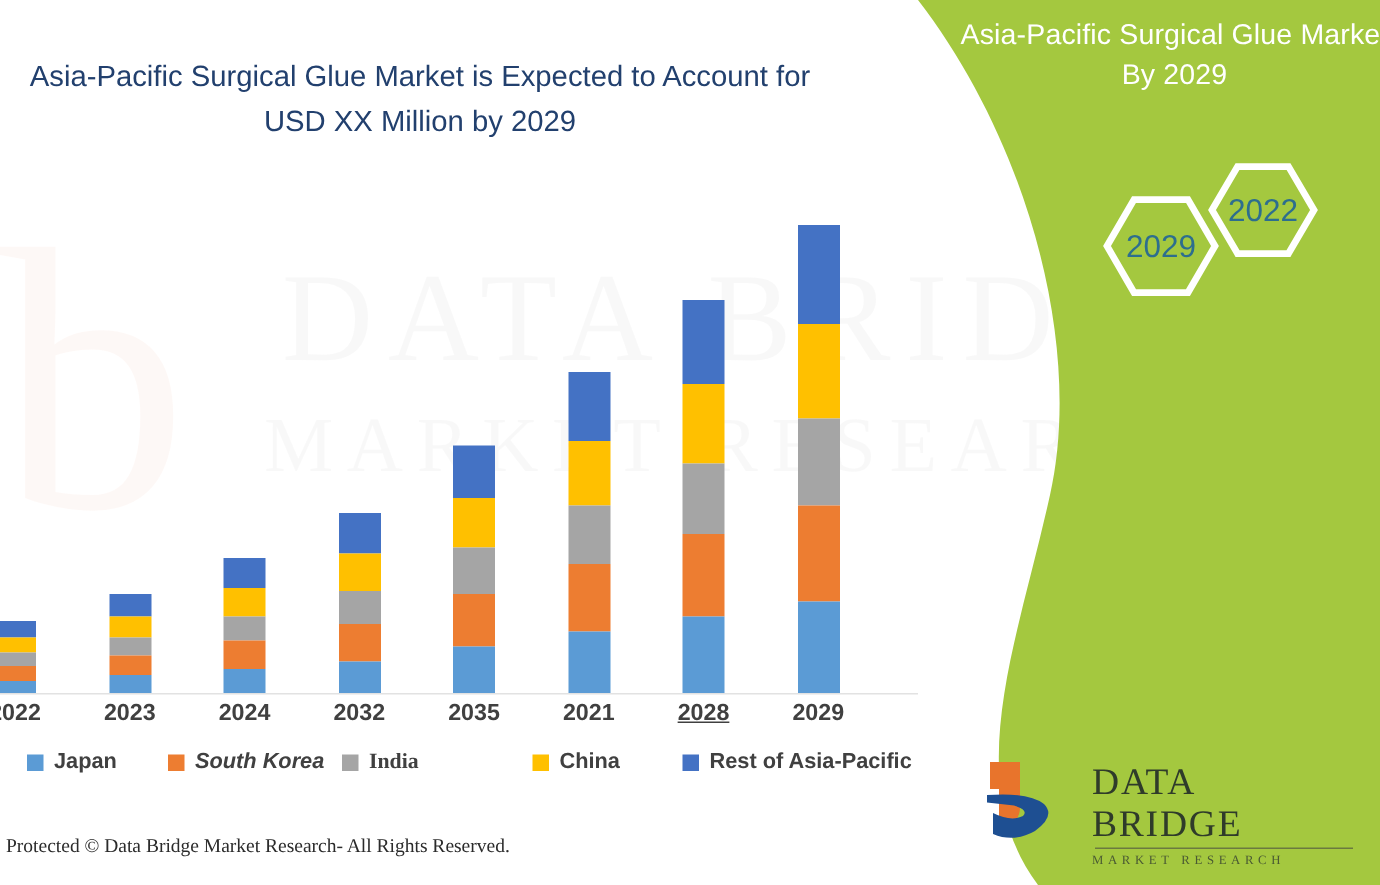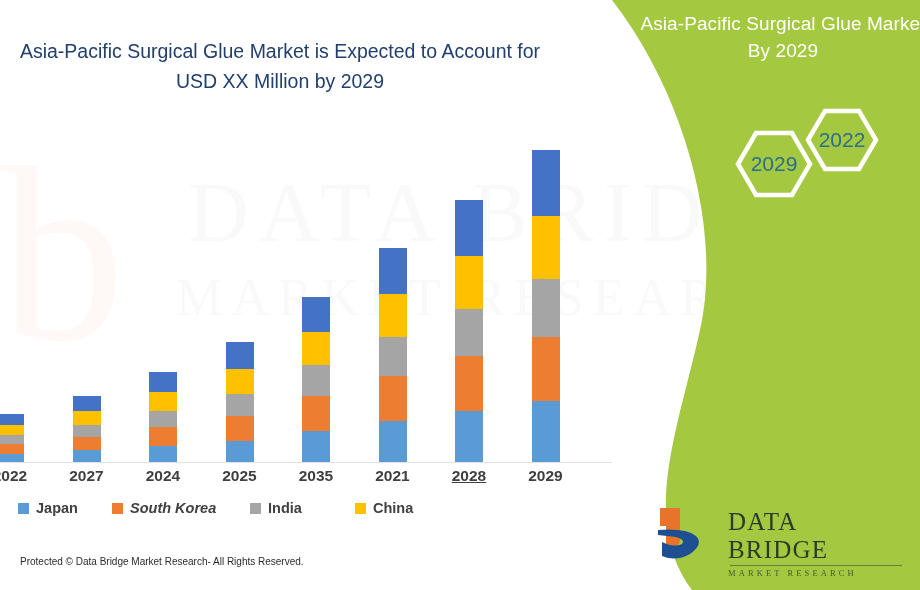--- a/index.html
+++ b/index.html
@@ -40,21 +40,21 @@
   .seg{width:100%;}
   #axis-line{position:absolute;left:0;top:462px;width:612px;height:1px;background:#e2e2e2;}
   #xlabels{position:absolute;top:467px;left:0;width:620px;height:26px;}
   .xlab{position:absolute;width:70px;text-align:center;color:#404040;
       font-size:15.5px;font-weight:bold;}
   #legend{position:absolute;top:500px;left:0;width:620px;height:22px;padding-left:46px;}
   .lg{position:absolute;display:flex;align-items:center;gap:7px;
       font-size:14.5px;font-weight:bold;color:#404040;white-space:nowrap;}
   .sw{width:11px;height:11px;display:inline-block;}
   #footer{position:absolute;top:556px;left:0;width:640px;height:20px;}
-  .foot{position:absolute;font-family:Liberation Sans, sans-serif;font-size:10px;color:#2b2b2b;margin-left:16px;}
+  .foot{position:absolute;font-family:Liberation Serif, serif;font-size:13px;color:#2b2b2b;}
   #foot-left{left:4px;}
   #foot-right{left:312px;}
 </style>
 </head>
 <body>
 
 <div id="stage">
 
   <div id="left">
 
@@ -120,44 +120,48 @@
           <div class="seg" style="height: 66.0317px; background: rgb(68, 114, 196);"></div>
           <div class="seg" style="height: 62.7302px; background: rgb(255, 192, 0);"></div>
           <div class="seg" style="height: 57.7778px; background: rgb(165, 165, 165);"></div>
           <div class="seg" style="height: 64.381px; background: rgb(237, 125, 49);"></div>
           <div class="seg" style="height: 61.0794px; background: rgb(91, 155, 213);"></div>
         </div>
       </div>
     <div id="axis-line"></div>
     <div id="xlabels">
         <div class="xlab" style="left: -25px;">2022</div>
-        <div class="xlab" style="left: 51.5px;">2027</div>
+        <div class="xlab" style="left: 51.5px;">2023</div>
         <div class="xlab" style="left: 128px; text-align: center;">2024</div>
-        <div class="xlab" style="left: 204.5px;">2025</div>
+        <div class="xlab" style="left: 204.5px;">2032</div>
         <div class="xlab" style="left: 281px;">2035</div>
         <div class="xlab" style="left: 357.5px;">2021</div>
         <div class="xlab" style="left: 434px; text-decoration: underline;">2028</div>
         <div class="xlab" style="left: 510.5px;">2029</div>
       </div>
     <div id="legend">
         <div class="lg" style="left: 18px;">
           <span class="sw" style="background: rgb(91, 155, 213);"></span>
           <span>Japan</span>
         </div>
         <div class="lg" style="left: 112px; font-style: italic;">
           <span class="sw" style="background: rgb(237, 125, 49);"></span>
           <span>South Korea</span>
         </div>
-        <div class="lg" style="left: 250px;">
+        <div class="lg" style="left: 228px; font-family: Liberation Serif, serif;">
           <span class="sw" style="background: rgb(165, 165, 165);"></span>
           <span>India</span>
         </div>
         <div class="lg" style="left: 355px;">
           <span class="sw" style="background: rgb(255, 192, 0);"></span>
           <span>China</span>
+        </div>
+        <div class="lg" style="left: 455px;">
+          <span class="sw" style="background: rgb(68, 114, 196);"></span>
+          <span>Rest of Asia-Pacific</span>
         </div>
       </div>
 
     <div id="footer">
       <div class="foot" id="foot-left">Protected © Data Bridge Market Research- All Rights Reserved.</div>
     </div>
   </div>
 
   <div id="green-panel">
     <svg id="green-svg" width="320" height="590" viewBox="0 0 320 590">

